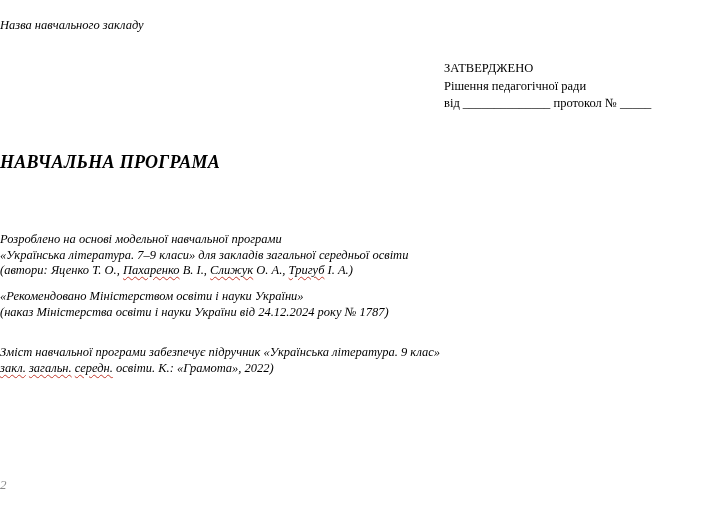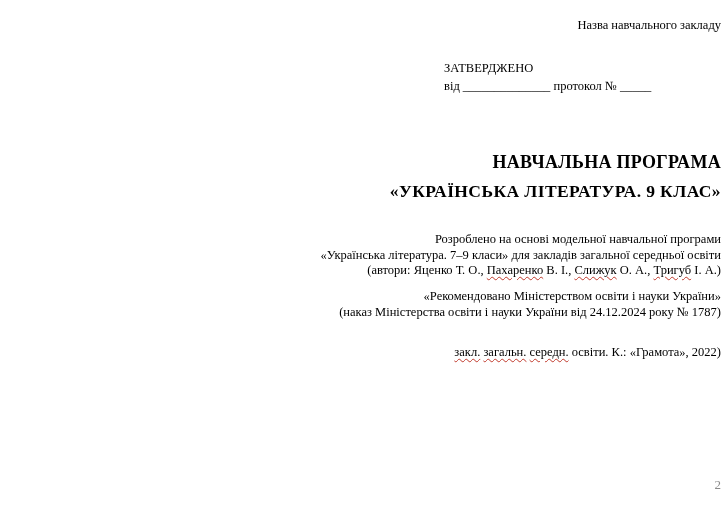--- a/index.html
+++ b/index.html
@@ -10,22 +10,23 @@
     height: 505px;
     background: #ffffff;
     font-family: "Liberation Serif", "DejaVu Serif", serif;
     color: #000000;
     overflow: hidden;
   }
   .centered {
     position: absolute;
     left: 0;
     width: 100%;
-    text-align: right;
+    text-align: left;
     white-space: nowrap;
+    font-style: italic;
   }
   .body-text { font-size: 12.5px; line-height: 15.5px; }
   .institution { top: 18px; font-size: 12.5px; }
   .approval {
     position: absolute;
     left: 444px;
     top: 60px;
     font-size: 12.5px;
     line-height: 17.5px;
     text-align: left;
@@ -36,21 +37,21 @@
     font-size: 18px;
     font-weight: bold;
     letter-spacing: 0.3px;
   }
   .title-sub {
     top: 181px;
     font-size: 17.5px;
     font-weight: bold;
     letter-spacing: 0.4px;
   }
-  .para1 { top: 232px; padding-left: 15px; }
+  .para1 { top: 232px; }
   .para2 { top: 289px; }
   .para3 { top: 345px; }
   .year-line { top: 442px; font-size: 12.5px; }
   .page-number { top: 477px; font-size: 13px; color: #8a8a8a; }
   .miss {
     text-decoration-line: underline;
     text-decoration-style: wavy;
     text-decoration-color: #c0392b;
     text-decoration-thickness: 1px;
     text-underline-offset: 2px;
@@ -59,38 +60,39 @@
 </style>
 </head>
 <body>
 
 <div class="sheet">
 
   <div class="centered institution">Назва навчального закладу</div>
 
   <div class="approval">
     <span class="pline">ЗАТВЕРДЖЕНО</span>
+    <span class="pline">Рішення педагогічної ради</span>
     <span class="pline">від ______________ протокол № _____</span>
   </div>
 
   <div class="centered title-main">НАВЧАЛЬНА ПРОГРАМА</div>
 
-  <div class="centered title-sub">«УКРАЇНСЬКА ЛІТЕРАТУРА. 9 КЛАС»</div>
 
   <div class="centered body-text para1">
     <span class="pline">Розроблено на основі модельної навчальної програми</span>
     <span class="pline">«Українська література. 7–9 класи» для закладів загальної середньої освіти</span>
     <span class="pline"><span>(автори: Яценко Т. О., </span><span class="miss">Пахаренко</span><span> В. І., </span><span class="miss">Слижук</span><span> О. А., </span><span class="miss">Тригуб</span><span> І. А.)</span></span>
   </div>
 
   <div class="centered body-text para2">
     <span class="pline">«Рекомендовано Міністерством освіти і науки України»</span>
     <span class="pline">(наказ Міністерства освіти і науки України від 24.12.2024 року № 1787)</span>
   </div>
 
   <div class="centered body-text para3">
+    <span class="pline">Зміст навчальної програми забезпечує підручник «Українська література. 9 клас»</span>
     <span class="pline"><span class="miss">закл.</span><span> </span><span class="miss">загальн.</span><span> </span><span class="miss">середн.</span><span> освіти. К.: «Грамота», 2022)</span></span>
   </div>
 
 
   <div class="centered page-number">2</div>
 
 </div>
 
 </body></html>

